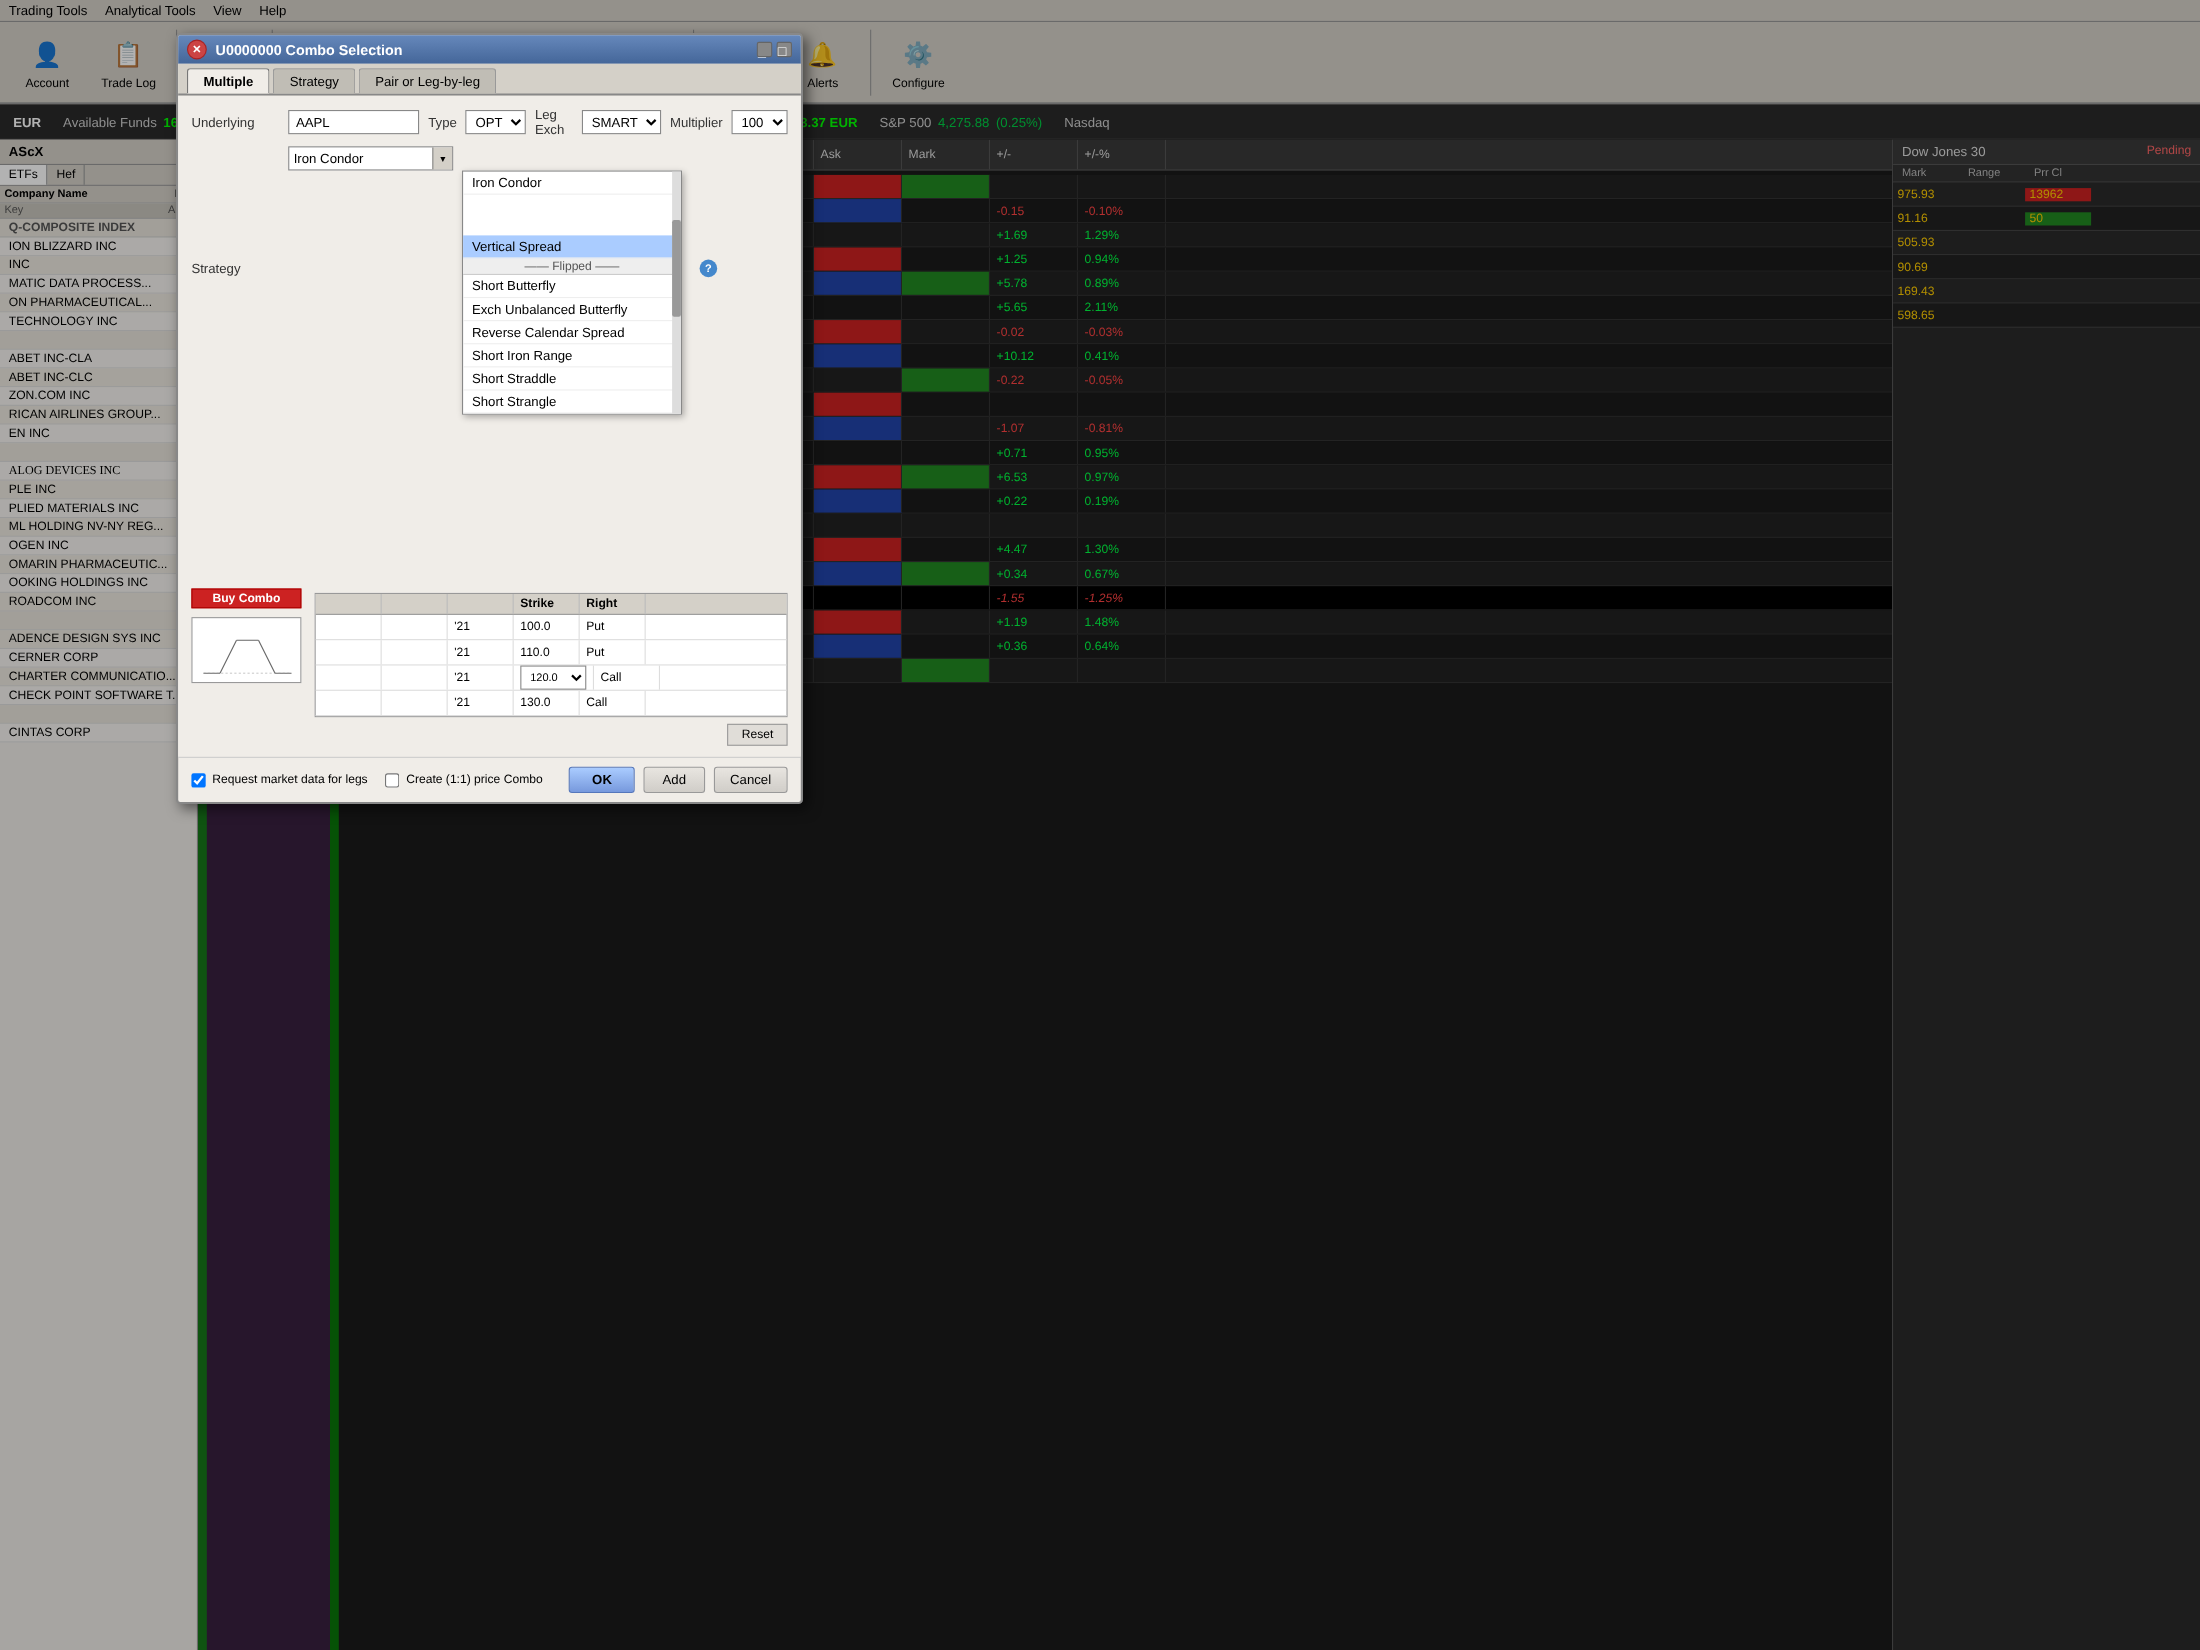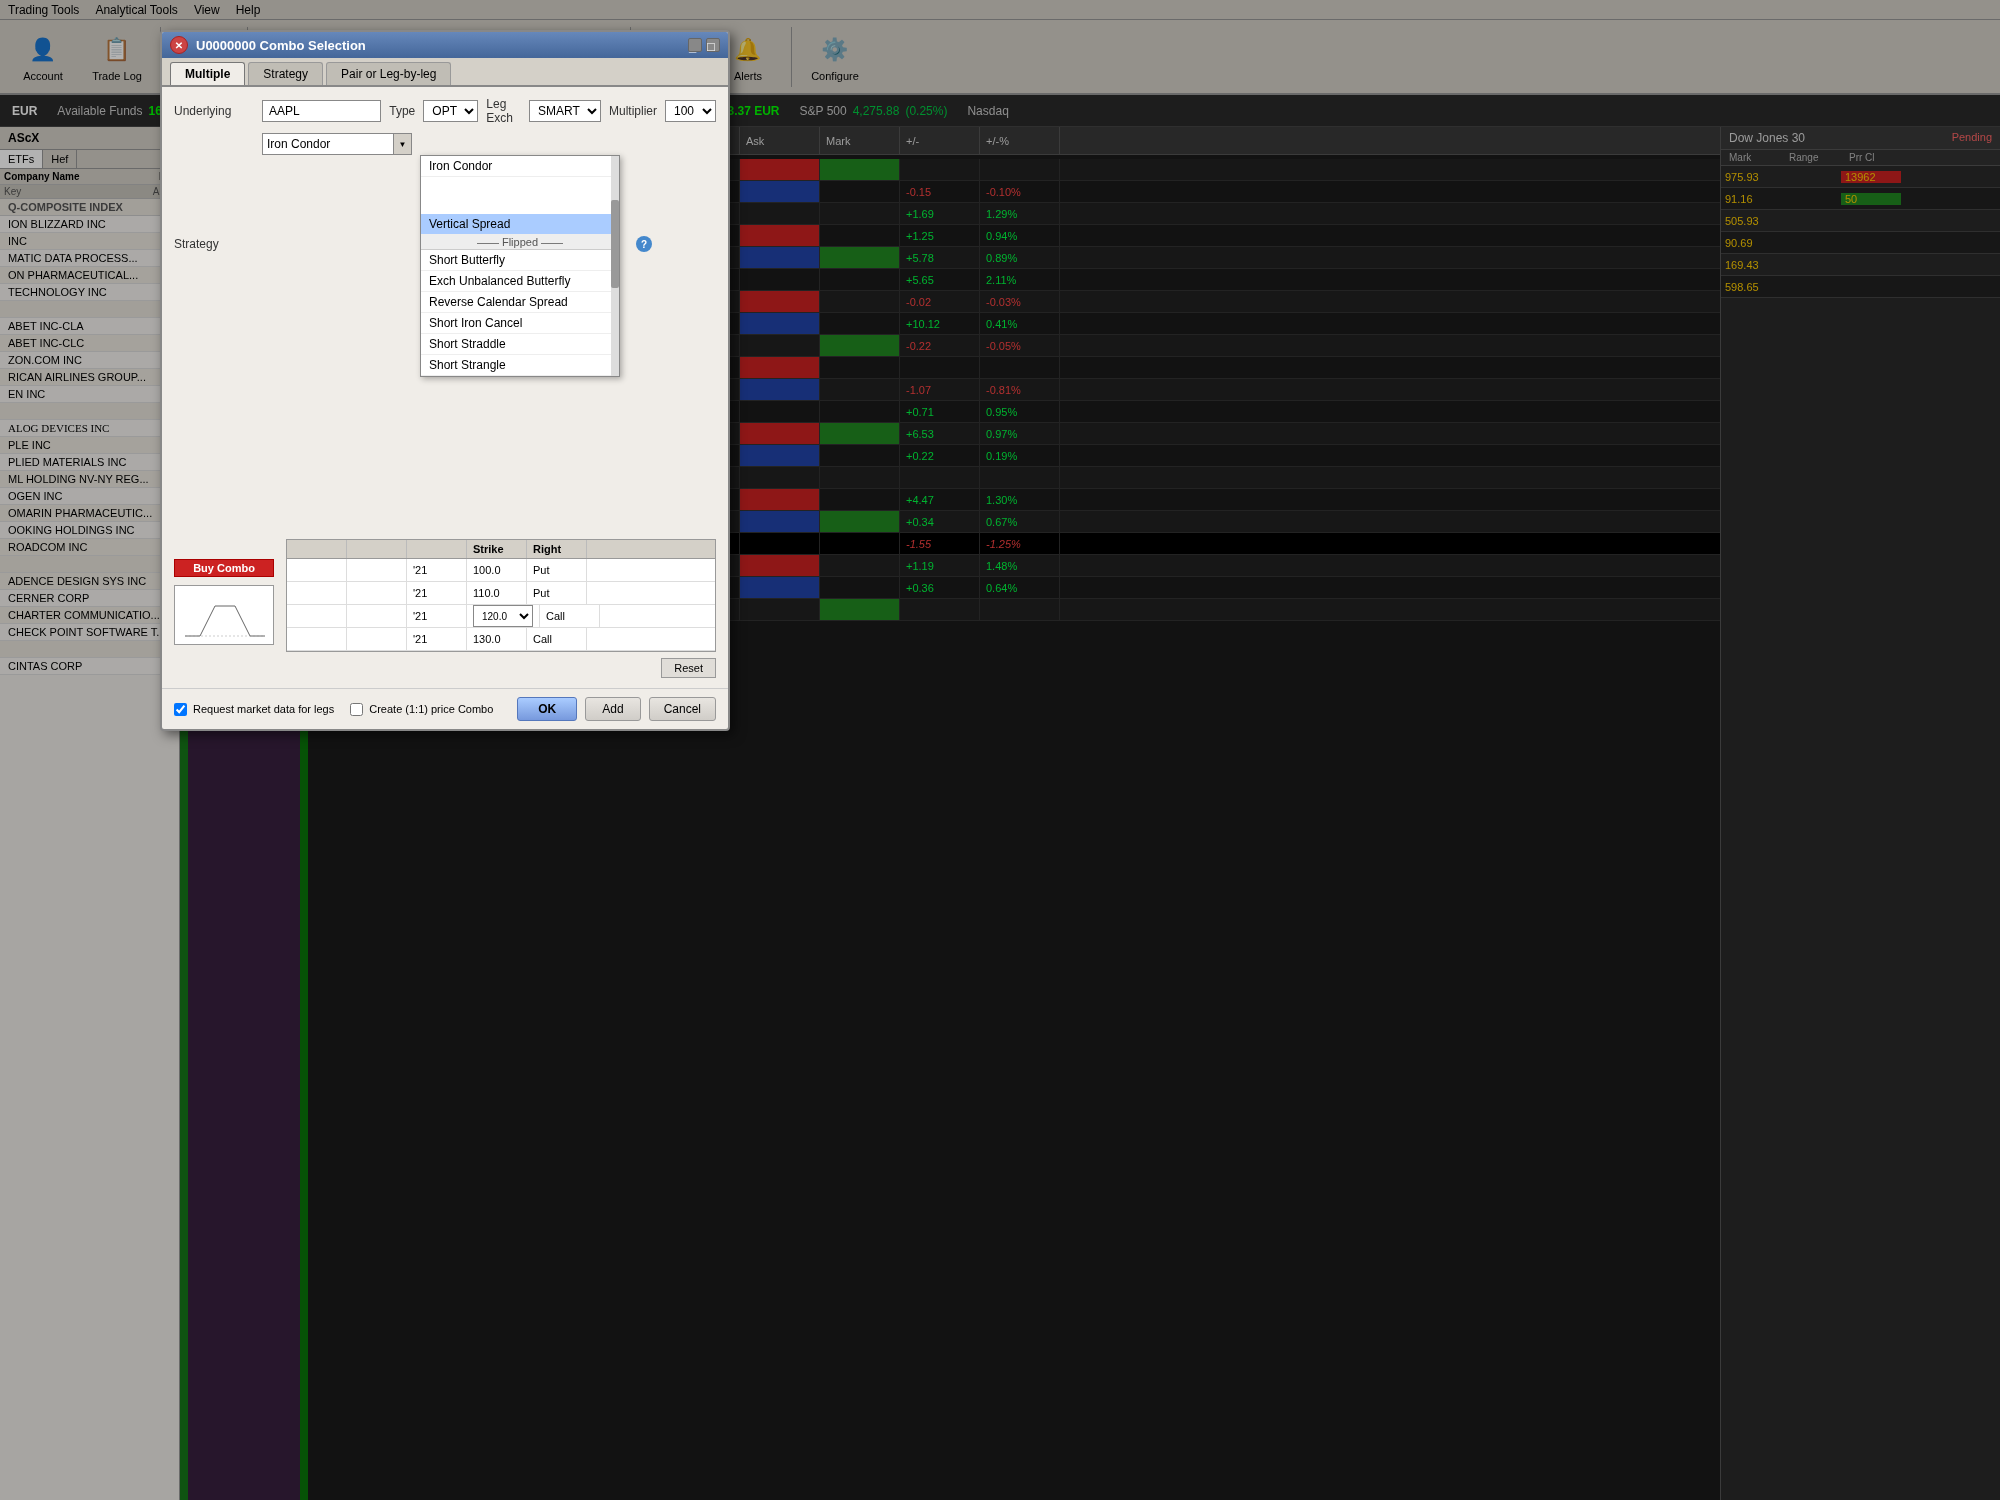--- a/index.html
+++ b/index.html
@@ -359,21 +359,20 @@
 
     
     .buy-combo-btn {
       background: #cc2222;
       color: #fff;
       border: 1px solid #aa0000;
       padding: 2px 8px;
       font-size: 11px;
       cursor: pointer;
       font-weight: bold;
-      margin-top: 24px;
     }
 
     
     .chart-area {
       width: 100px;
       height: 60px;
       border: 1px solid #999;
       background: #fff;
       margin: 4px 0;
       position: relative;
@@ -1015,21 +1014,21 @@
         </div>
 
         <div class="strategy-dropdown" style="position:relative;">
           <div style="position:relative;">
             <div class="strategy-item">Iron Condor</div>
             <div class="strategy-item selected">Vertical Spread</div>
             <div class="strategy-separator">—— Flipped ——</div>
             <div class="strategy-item">Short Butterfly</div>
             <div class="strategy-item">Exch Unbalanced Butterfly</div>
             <div class="strategy-item">Reverse Calendar Spread</div>
-            <div class="strategy-item">Short Iron Cancel</div>
+            <div class="strategy-item">Short Iron Range</div>
             <div class="strategy-item">Short Straddle</div>
             <div class="strategy-item">Short Strangle</div>
             <div class="dropdown-scrollbar">
               <div class="dropdown-scrollbar-thumb"></div>
             </div>
           </div>
         </div>
       </div>
       <div style="margin-left:8px;">
         <div style="width:16px;height:16px;background:#4488cc;border-radius:50%;color:#fff;display:flex;align-items:center;justify-content:center;font-size:10px;font-weight:bold;cursor:pointer;">?</div>

